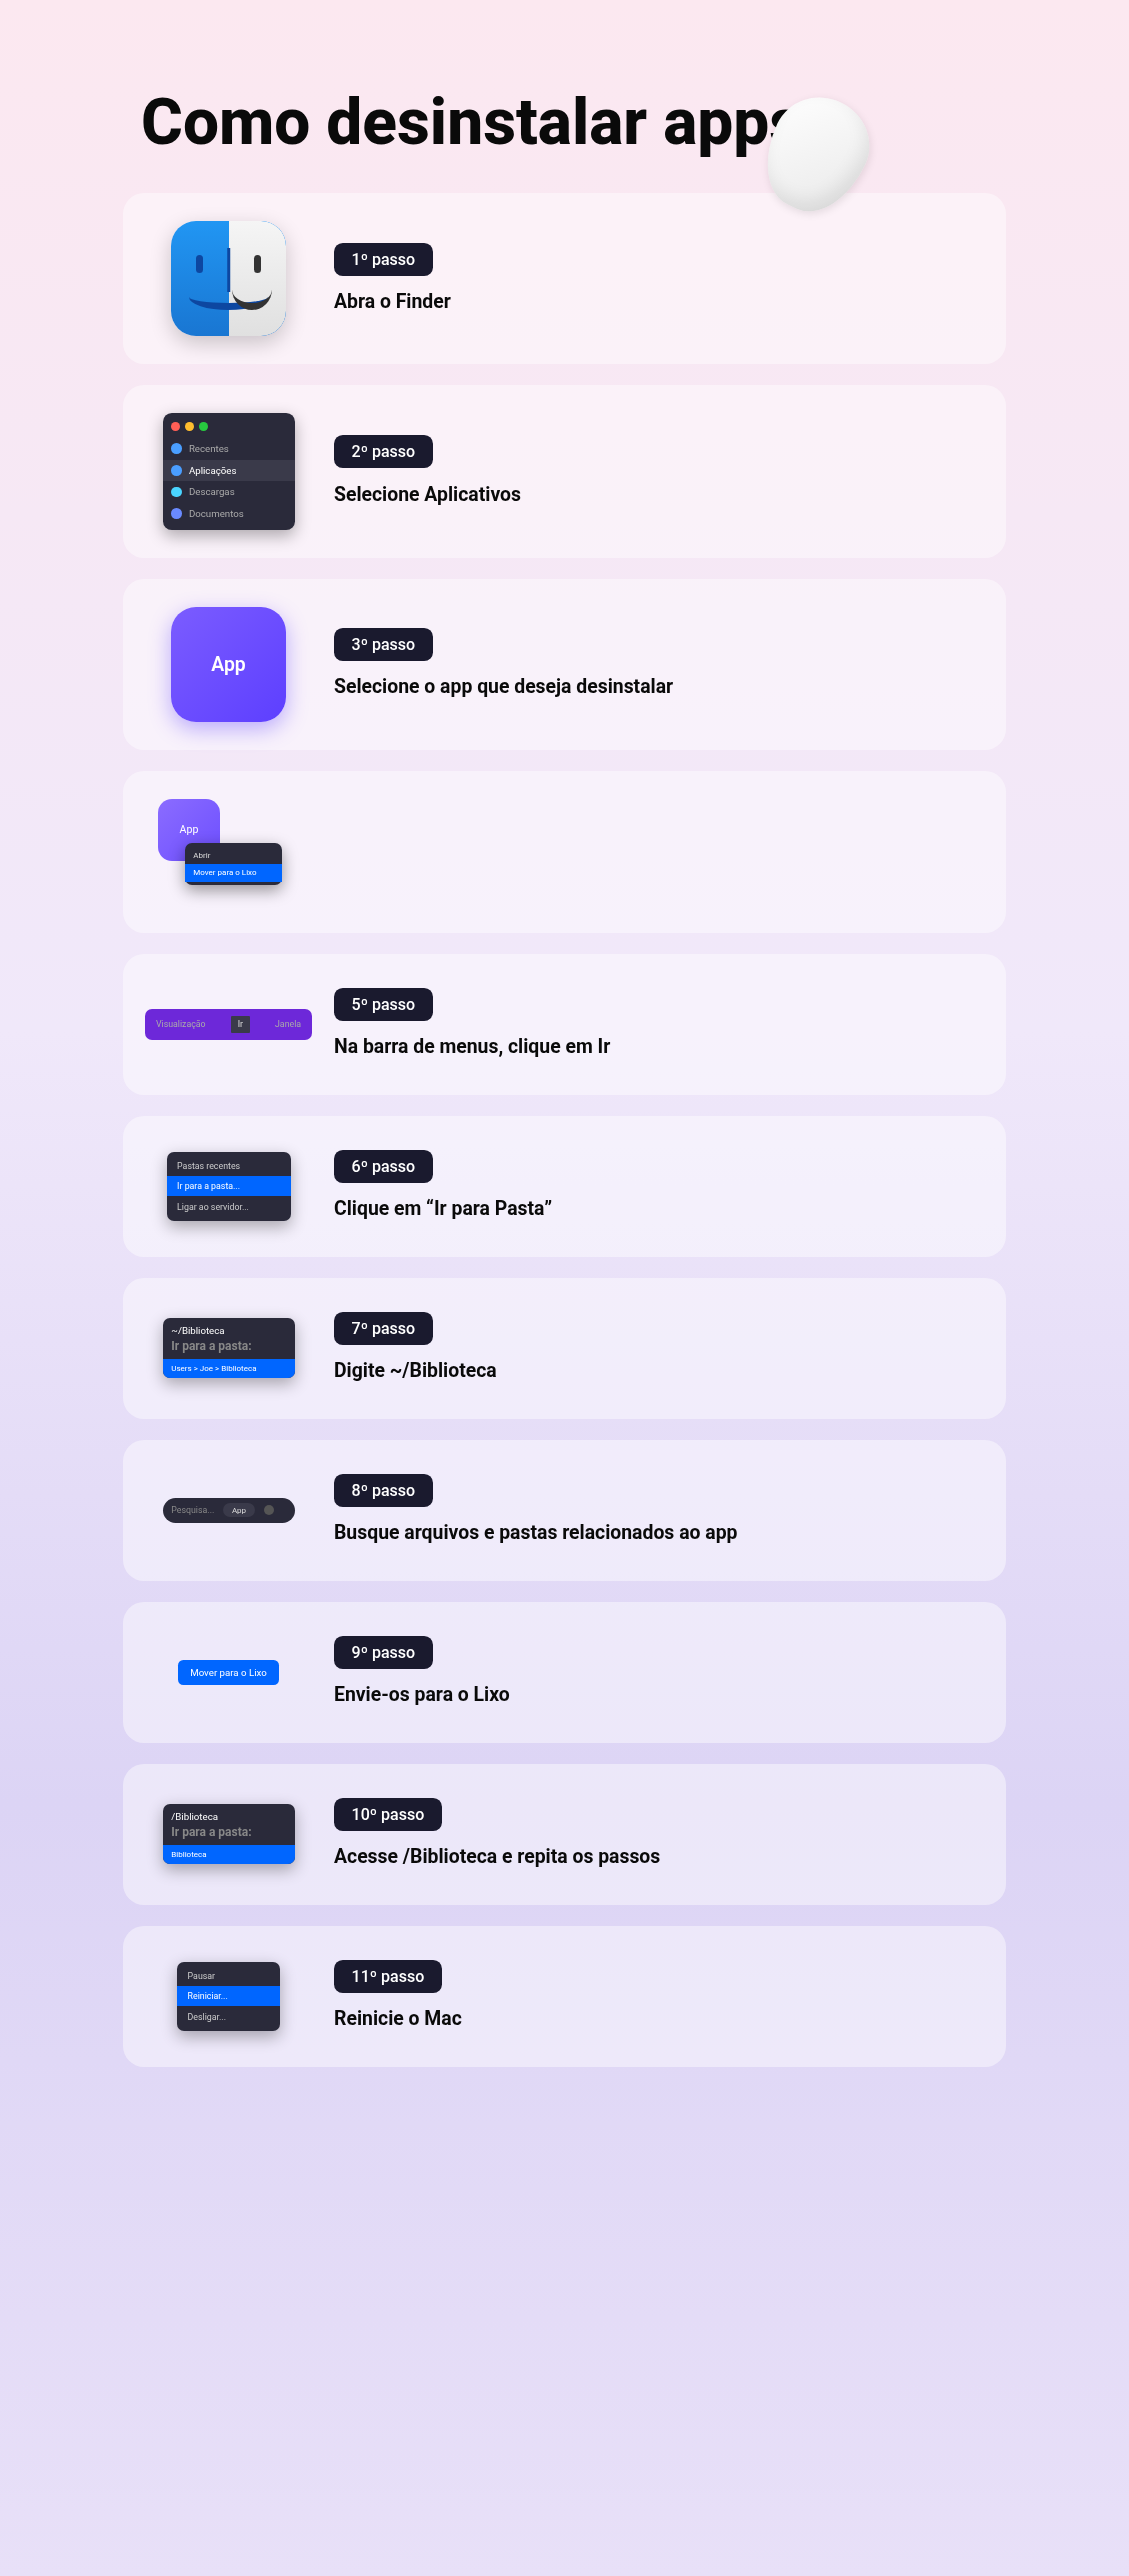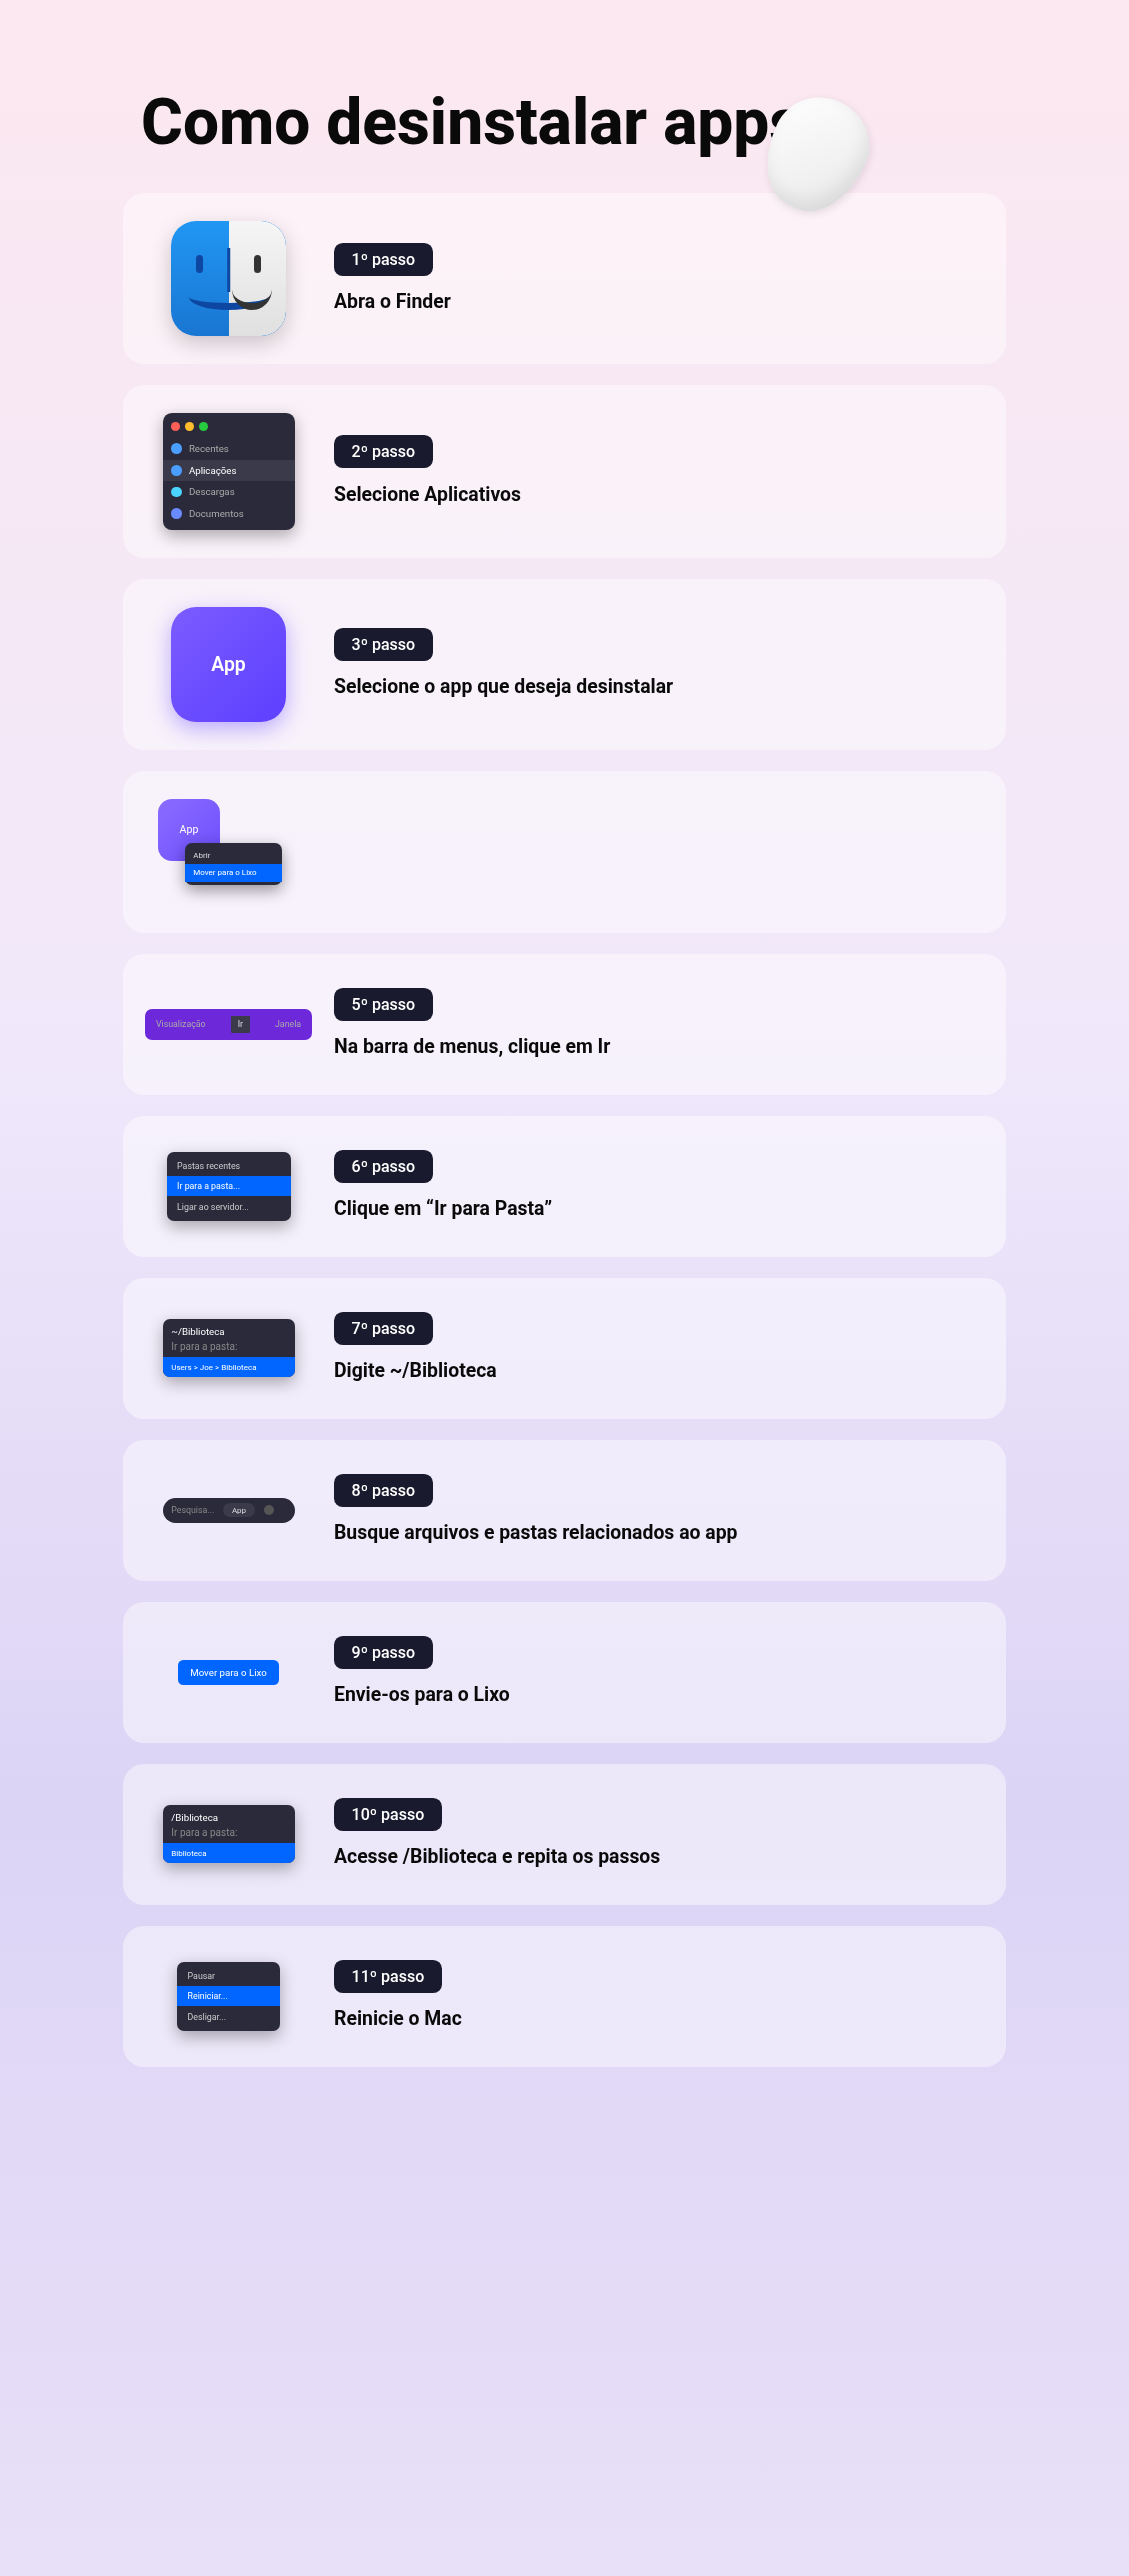--- a/index.html
+++ b/index.html
@@ -156,21 +156,21 @@
 }
 .menu-item { padding: 5.3px 10.6px; font-size: 8.8px; color: #ccc; }
 .menu-item.active { background: #0066ff; color: #fff; }
 
 
 .path-panel {
   background: #2a2a3a; border-radius: 7px; padding: 7px 0 0 0; width: 132px;
   box-shadow: 0 5.3px 16px rgba(0,0,0,0.3);
 }
 .path-title { padding: 0 8.8px 3.5px 8.8px; font-size: 9.7px; color: #fff; }
-.path-sub { padding: 0 8.8px 5.3px 8.8px; font-size: 10px; color: #888; }
+.path-sub { padding: 0 8.8px 5.3px 8.8px; font-size: 12px; color: #888; font-weight: bold; }
 .path-bar { background: #0066ff; padding: 5.3px 8.8px; font-size: 8px; color: #fff; border-radius: 0 0 7px 7px; }
 
 
 .search-bar {
   background: #2a2a3a; border-radius: 17.6px; padding: 5.3px 8.8px;
   display: flex; align-items: center; gap: 8.8px; width: 132px;
 }
 .search-bar .ph { font-size: 8.8px; color: #888; }
 .search-bar .chip { background: #3a3a4a; padding: 2.6px 8.8px; border-radius: 10.6px; font-size: 8px; color: #ddd; }
 .search-bar .x { width: 10.6px; height: 10.6px; background: #555; border-radius: 50%; position: relative; }

